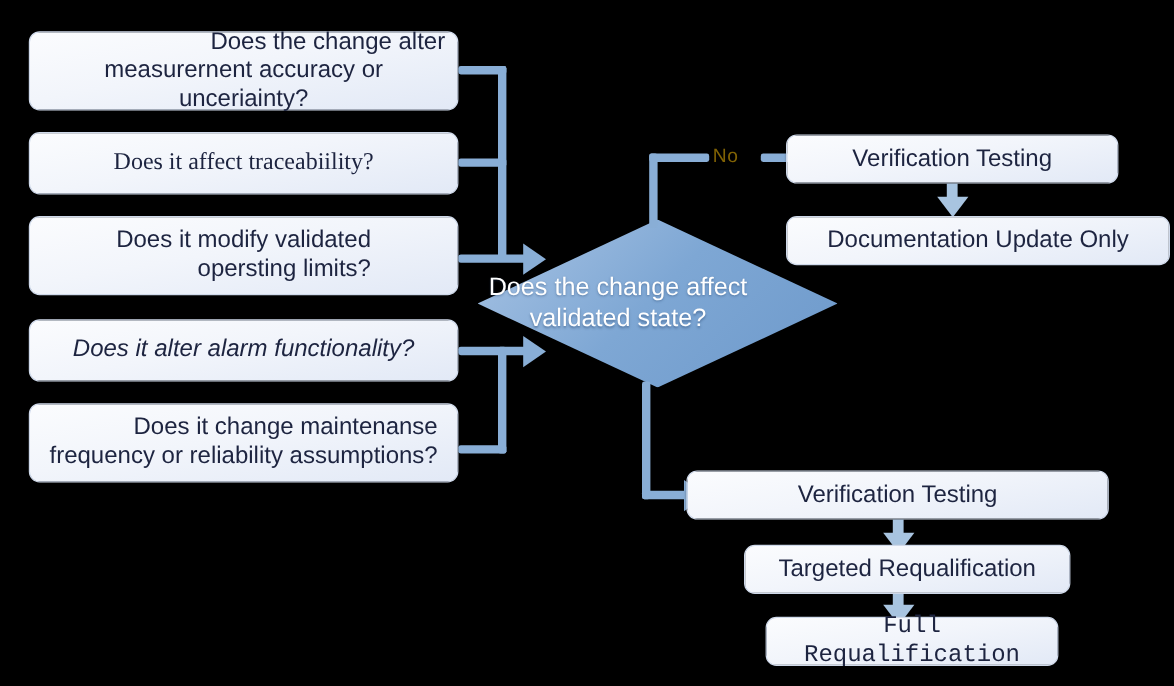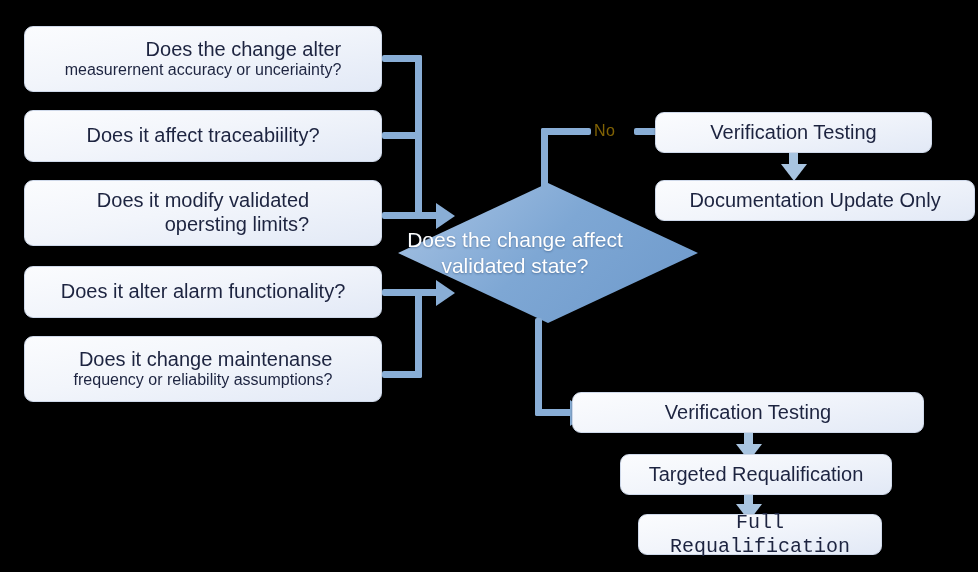--- a/index.html
+++ b/index.html
@@ -27,21 +27,21 @@
     border-radius: 9px;
     background: linear-gradient(170deg, #fbfcfe 0%, #f2f5fb 45%, #e2e9f6 100%);
     border: 1px solid #cfd9ea;
     color: #1d2440;
     box-shadow: 0 1px 2px rgba(0,0,0,0.35);
     padding: 4px 10px;
     line-height: 1.18;
   }
   .node span { display: block; }
   .node .l1 { font-size: 20px; text-align: right; }
-  .node .l2 { font-size: 16px; text-align: center; }
+  .node .l2 { font-size: 20px; text-align: center; }
   .node.single { font-size: 20px; }
 
   
   .diamond {
     position: absolute;
     display: flex;
     align-items: center;
     justify-content: flex-start;
   }
   .diamond .shape {
@@ -102,32 +102,32 @@
 
 <div id="canvas">
 
   <div class="node" style="left:24px; top:26px; width:358px; height:66px;">
     <div>
       <span class="l1">Does the change alter</span>
       <span class="l2">measurernent accuracy or unceriainty?</span>
     </div>
   </div>
 
-  <div class="node single" style="left:24px; top:110px; width:358px; height:52px;">
+  <div class="node single" style="left:24px; top:110px; width:358px; height:52px;font-family:Liberation Serif, serif;">
     <span>Does it affect traceabiility?</span>
   </div>
 
   <div class="node" style="left:24px; top:180px; width:358px; height:66px;">
     <div>
       <span class="l1">Does it modify validated</span>
       <span class="l1">opersting limits?</span>
     </div>
   </div>
 
-  <div class="node single" style="left:24px; top:266px; width:358px; height:52px;">
+  <div class="node single" style="left:24px; top:266px; width:358px; height:52px;font-style:italic;">
     <span>Does it alter alarm functionality?</span>
   </div>
 
   <div class="node" style="left:24px; top:336px; width:358px; height:66px;">
     <div>
       <span class="l1">Does it change maintenanse</span>
       <span class="l2">frequency or reliability assumptions?</span>
     </div>
   </div>
 

